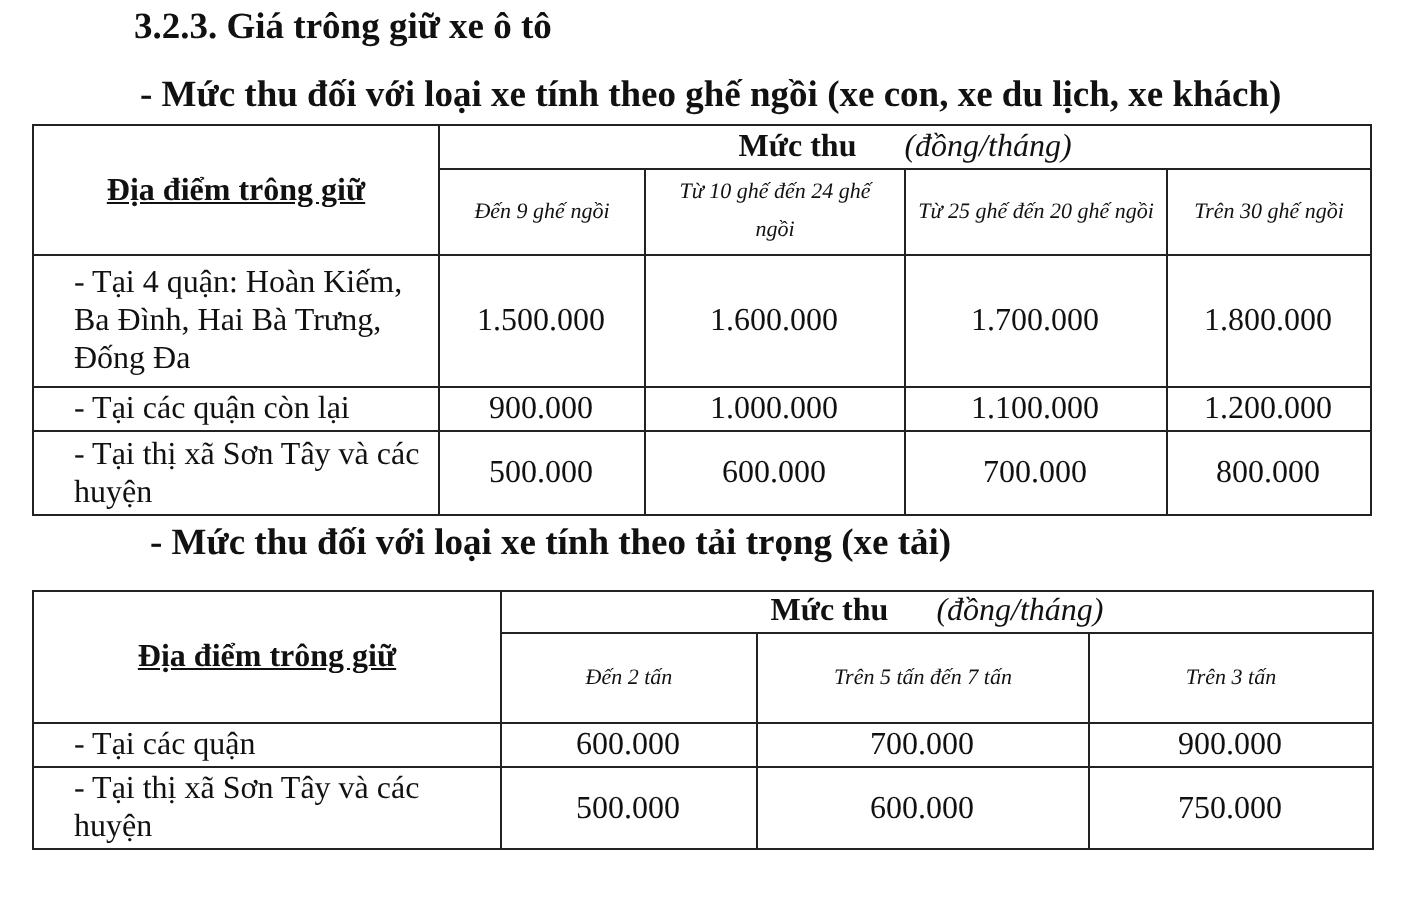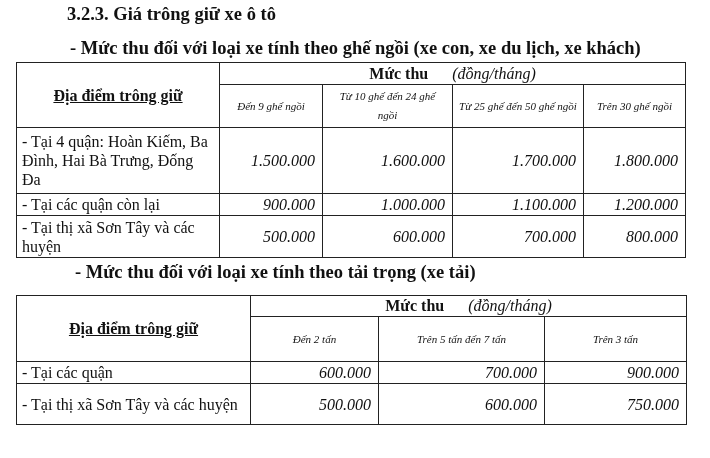--- a/index.html
+++ b/index.html
@@ -11,22 +11,22 @@
   #h-sub2 { left: 75px; top: 262px; font-size: 18.5px; }
 
   table { position: absolute; border-collapse: collapse; table-layout: fixed; }
   td, th { border: 1.4px solid #222; padding: 0 6px; font-size: 16px; line-height: 19px;
            vertical-align: middle; font-weight: normal; }
   th.loc { font-weight: bold; text-align: center; font-size: 16px; text-decoration: underline; }
   th.group { text-align: center; font-size: 16px; line-height: 18px; padding: 0; }
   th.group b { font-weight: bold; }
   th.group i { font-style: italic; margin-left: 20px; }
   th.sub { font-style: italic; text-align: center; line-height: 19px; font-size: 11px; }
-  td.label { text-align: left; padding-left: 5px; padding-right: 4px; }
-  td.num { text-align: right; padding-right: 7px; font-style: italic; }
+  td.label { text-align: left; padding-left: 20px; padding-right: 4px; }
+  td.num { text-align: center; padding-right: 7px; }
 
   #t1 { left: 16px; top: 62px; width: 669px; }
   #t1 col.c0 { width: 203px; } #t1 col.c1 { width: 103px; } #t1 col.c2 { width: 130px; }
   #t1 col.c3 { width: 131px; } #t1 col.c4 { width: 102px; }
   #t1 tr.r-h1 { height: 22px; } #t1 tr.r-h2 { height: 43px; }
   #t1 tr.r-d0 { height: 66px; } #t1 tr.r-d1 { height: 22px; } #t1 tr.r-d2 { height: 42px; }
 
   #t2 { left: 16px; top: 295px; width: 670px; }
   #t2 col.c0 { width: 234px; } #t2 col.c1 { width: 128px; } #t2 col.c2 { width: 166px; }
   #t2 col.c3 { width: 142px; }
@@ -51,21 +51,21 @@
       <tr class="r-h1">
     <th class="loc" rowspan="2">Địa điểm trông giữ</th>
     <th class="group" colspan="4">
       <b>Mức thu</b>
       <i>(đồng/tháng)</i>
     </th>
   </tr>
   <tr class="r-h2">
     <th class="sub">Đến 9 ghế ngồi</th>
     <th class="sub">Từ 10 ghế đến 24 ghế ngồi</th>
-    <th class="sub">Từ 25 ghế đến 50 ghế ngồi</th>
+    <th class="sub">Từ 25 ghế đến 20 ghế ngồi</th>
     <th class="sub">Trên 30 ghế ngồi</th>
   </tr>
   <tr class="r-d0">
     <td class="label">- Tại 4 quận: Hoàn Kiếm, Ba Đình, Hai Bà Trưng, Đống Đa</td>
     <td class="num">1.500.000</td>
     <td class="num">1.600.000</td>
     <td class="num">1.700.000</td>
     <td class="num">1.800.000</td>
   </tr>
   <tr class="r-d1">

